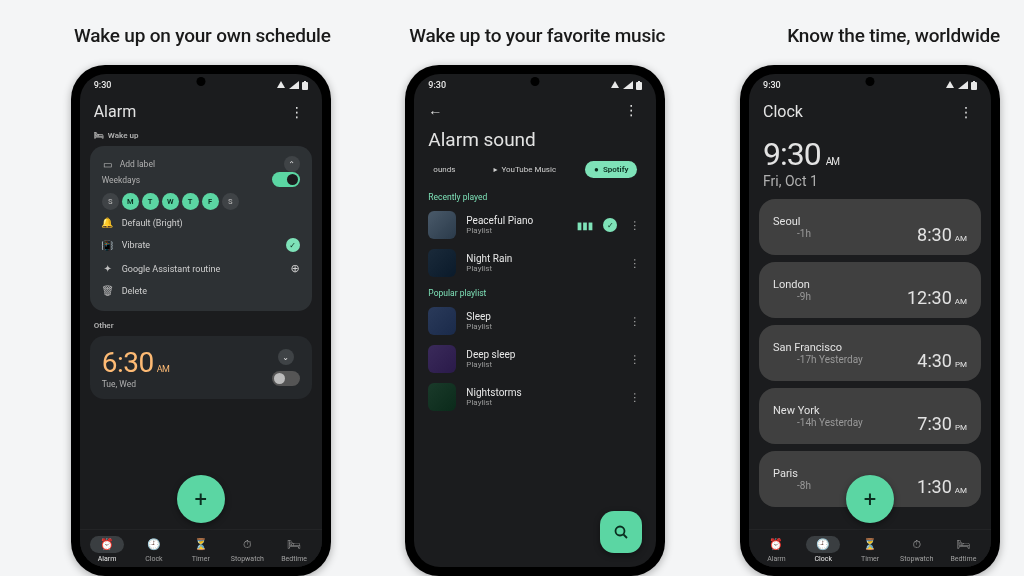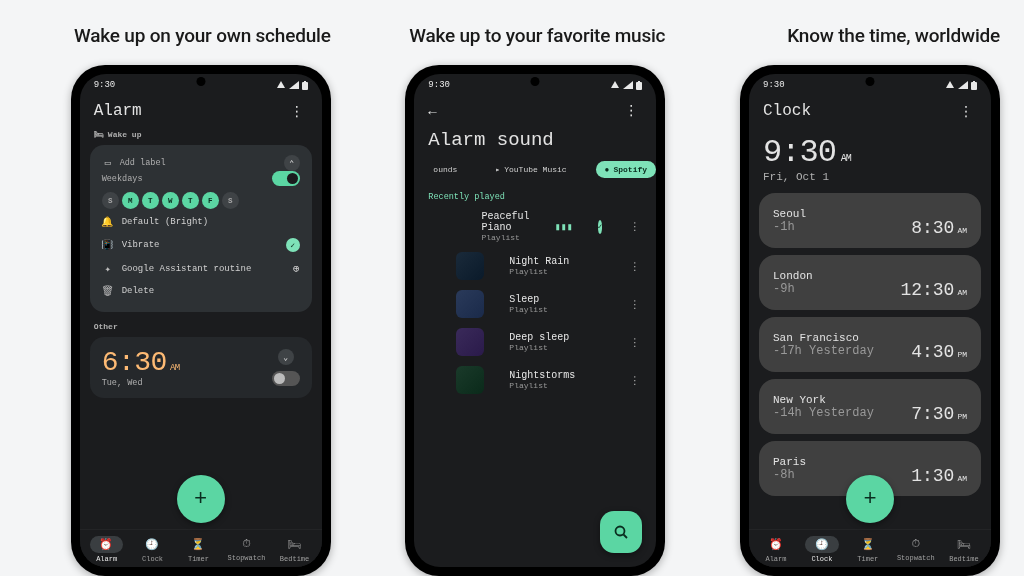--- a/index.html
+++ b/index.html
@@ -11,21 +11,20 @@
     justify-content: center;
     overflow: hidden;
   }
   .col { display: flex; flex-direction: column; align-items: flex-end; width: 310px; }
   .caption { font-size: 19px; font-weight: 500; color: #1a1a1a; margin-bottom: 18px; letter-spacing: -0.2px; text-align: center; white-space: nowrap; }
   .phone {
     width: 260px; height: 520px;
     background: #000; border-radius: 34px; padding: 9px;
     position: relative;
     box-shadow: 0 2px 8px rgba(0,0,0,.3);
-    font-family: Liberation Mono, monospace;
   }
   .screen {
     width: 100%; height: 100%;
     background: #1b1c1e;
     border-radius: 26px;
     overflow: hidden;
     color: #e3e3e3;
     position: relative;
     display: flex; flex-direction: column;
   }
@@ -64,36 +63,36 @@
   .navitem .pill { padding:2px 10px; border-radius:10px; }
   .navitem.active .pill { background:#3a3e41; }
   .navic { font-size:11px; }
   
   .chips { display:flex; gap:20px; padding:4px 10px 8px; align-items:center; overflow:hidden; }
   .chip { padding:4px 9px; border-radius:12px; font-size:8px; display:flex; align-items:center; gap:4px; white-space:nowrap; }
   .chip.active { background:#7ee2b8; color:#0a2e1f; font-weight:600; }
   .chip.plain { color:#d0d0d0; }
   .chip.box { background:#e8e8e8; color:#222; font-weight:600; }
   .list-sec { font-size:8.5px; color:#7ee2b8; padding:6px 14px 4px; }
-  .track { display:flex; align-items:center; gap:25px; padding:5px 14px;margin-left:28px; }
+  .track { display:flex; align-items:center; gap:10px; padding:5px 14px; }
   .art { width:28px; height:28px; border-radius:6px; background:linear-gradient(135deg,#4a5a6a,#2a3a4a); }
   .track .meta { flex:1; }
   .track .t { font-size:10px; color:#e8e8e8; }
   .track .s { font-size:8px; color:#999; }
   .eq { color:#7ee2b8; font-size:10px; }
   .check { width:14px; height:14px; border-radius:50%; background:#7ee2b8; color:#0a2e1f; display:flex; align-items:center; justify-content:center; font-size:8px; }
   .dots { color:#aaa; font-size:11px; padding:0 2px; }
   
   .bigclock { padding: 8px 14px 10px; }
   .bigclock .t { font-size: 32px; font-weight:400; letter-spacing:-1px; display:flex; align-items:baseline; }
   .bigclock .ampm { font-size:10px; margin-left:5px; }
-  .bigclock .d { font-size:11px; color:#b0b0b0; }
+  .bigclock .d { font-size:14px; color:#b0b0b0; }
   .city { background:#404040; border-radius:16px; padding:10px 14px; margin:0 10px 7px; display:flex; justify-content:space-between; align-items:center; }
   .city .l .n { font-size:11px; }
-  .city .l .o { font-size:12px; color:#999; }
+  .city .l .o { font-size:10px; color:#999;margin-left:24px; }
   .city .r { display:flex; align-items:baseline; gap:3px;margin-top:15px; }
   .city .r .tm { font-size:18px; }
   .city .r .ap { font-size:8px; }
   svg { display:block; }
 </style>
 </head>
 <body>
 
 <div class="col">
   <div class="caption">Wake up on your own schedule</div>
@@ -255,20 +254,21 @@
         <span class="dots">⋮</span>
       </div>
       <div class="track">
         <div class="art" style="background:linear-gradient(135deg,#1a2a3a,#0a1a2a)"></div>
         <div class="meta">
             <div class="t">Night Rain</div>
             <div class="s">Playlist</div>
           </div>
         <span class="dots">⋮</span>
       </div>
+      <div class="list-sec">Popular playlist</div>
       <div class="track">
         <div class="art" style="background:linear-gradient(135deg,#2a3a5a,#1a2a4a)"></div>
         <div class="meta">
             <div class="t">Sleep</div>
             <div class="s">Playlist</div>
           </div>
         <span class="dots">⋮</span>
       </div>
       <div class="track">
         <div class="art" style="background:linear-gradient(135deg,#3a2a5a,#2a1a4a)"></div>

